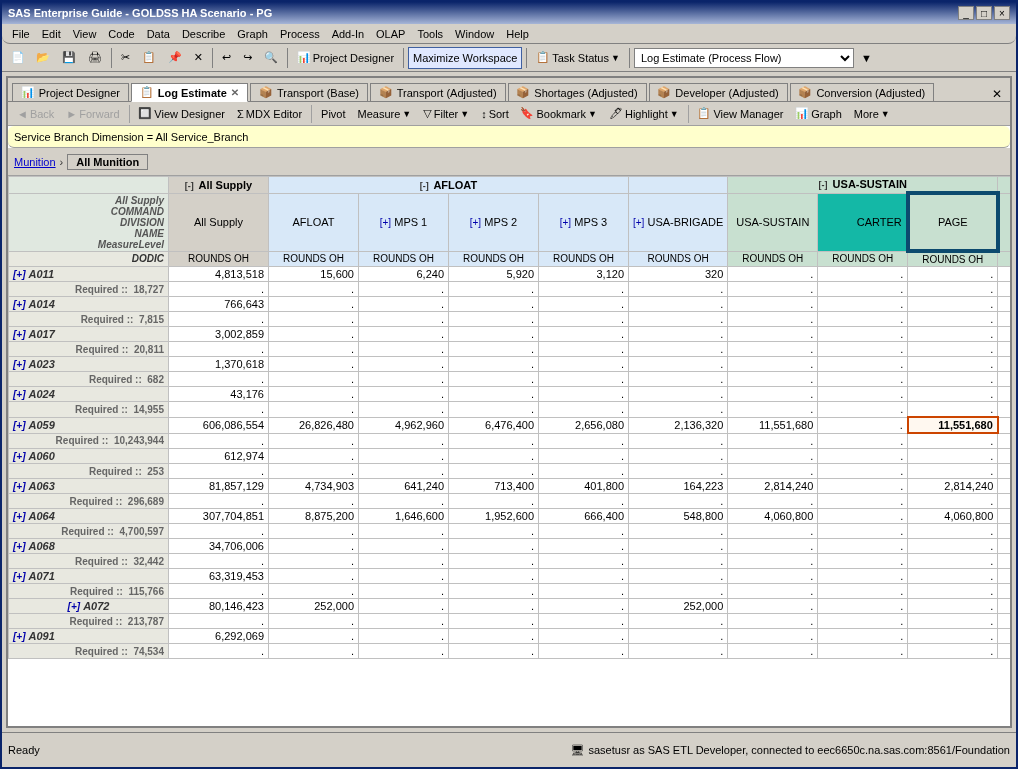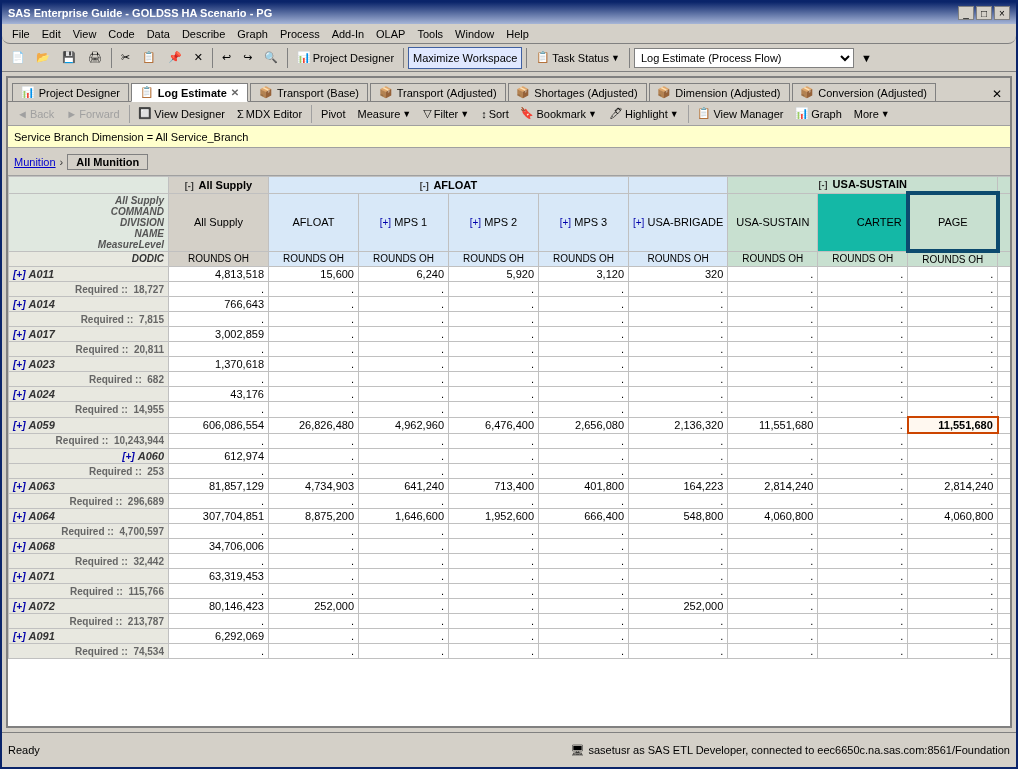--- a/index.html
+++ b/index.html
@@ -123,21 +123,21 @@
     .inner-separator { width: 1px; height: 18px; background: #a0a0a0; margin: 0 2px; }
     .dropdown-arrow { font-size: 9px; }
 
     
     .filter-bar {
       background: #ffffcc;
       border-bottom: 1px solid #a0a0a0;
       padding: 3px 6px;
       font-size: 11px;
       height: 22px;
-      display: flex; align-items: center;
+      display: flex; align-items: center; border-radius: 6px;
     }
 
     
     .breadcrumb-bar {
       background: #d4d0c8;
       padding: 4px 6px;
       display: flex;
       align-items: center;
       gap: 4px;
       border-bottom: 1px solid #a0a0a0;
@@ -331,21 +331,21 @@
         <div class="tab">
           <span>📦</span>
           <span>Transport (Adjusted)</span>
         </div>
         <div class="tab">
           <span>📦</span>
           <span>Shortages (Adjusted)</span>
         </div>
         <div class="tab">
           <span>📦</span>
-          <span>Dimension (Adjusted)</span>
+          <span>Developer (Adjusted)</span>
         </div>
         <div class="tab">
           <span>📦</span>
           <span>Conversion (Adjusted)</span>
         </div>
         <span style="margin-left:auto; cursor:pointer; font-size:12px; padding:0 4px;">✕</span>
       </div>
 
       <div class="tab-content">
 
@@ -636,21 +636,21 @@
                   <td class="data-cell">.</td>
                   <td class="data-cell">.</td>
                   <td class="data-cell">.</td>
                   <td class="data-cell">.</td>
                   <td class="data-cell">.</td>
                   <td class="data-cell">.</td>
                   <td class="data-cell">.</td>
                   <td class="data-cell">.</td>
                 </tr>
                 <tr>
-                  <th class="row-header" style="text-align: right; background: rgb(232, 232, 224);"><span class="plus-icon">[+]</span> <b>A060</b></th>
+                  <th class="row-header" style="text-align: left; background: rgb(232, 232, 224);"><span class="plus-icon">[+]</span> <b>A060</b></th>
                   <td class="data-cell">612,974</td>
                   <td class="data-cell">.</td>
                   <td class="data-cell">.</td>
                   <td class="data-cell">.</td>
                   <td class="data-cell">.</td>
                   <td class="data-cell">.</td>
                   <td class="data-cell">.</td>
                   <td class="data-cell">.</td>
                   <td class="data-cell">.</td>
                   <td class="data-cell">.</td>
@@ -766,21 +766,21 @@
                   <td class="data-cell">.</td>
                   <td class="data-cell">.</td>
                   <td class="data-cell">.</td>
                   <td class="data-cell">.</td>
                   <td class="data-cell">.</td>
                   <td class="data-cell">.</td>
                   <td class="data-cell">.</td>
                   <td class="data-cell">.</td>
                 </tr>
                 <tr>
-                  <th class="row-header" style="text-align: left; background: rgb(232, 232, 224);"><span class="plus-icon">[+]</span> <b>A072</b></th>
+                  <th class="row-header" style="text-align: center; background: rgb(232, 232, 224);"><span class="plus-icon">[+]</span> <b>A072</b></th>
                   <td class="data-cell">80,146,423</td>
                   <td class="data-cell">252,000</td>
                   <td class="data-cell">.</td>
                   <td class="data-cell">.</td>
                   <td class="data-cell">.</td>
                   <td class="data-cell">252,000</td>
                   <td class="data-cell">.</td>
                   <td class="data-cell">.</td>
                   <td class="data-cell">.</td>
                   <td class="data-cell">.</td>

